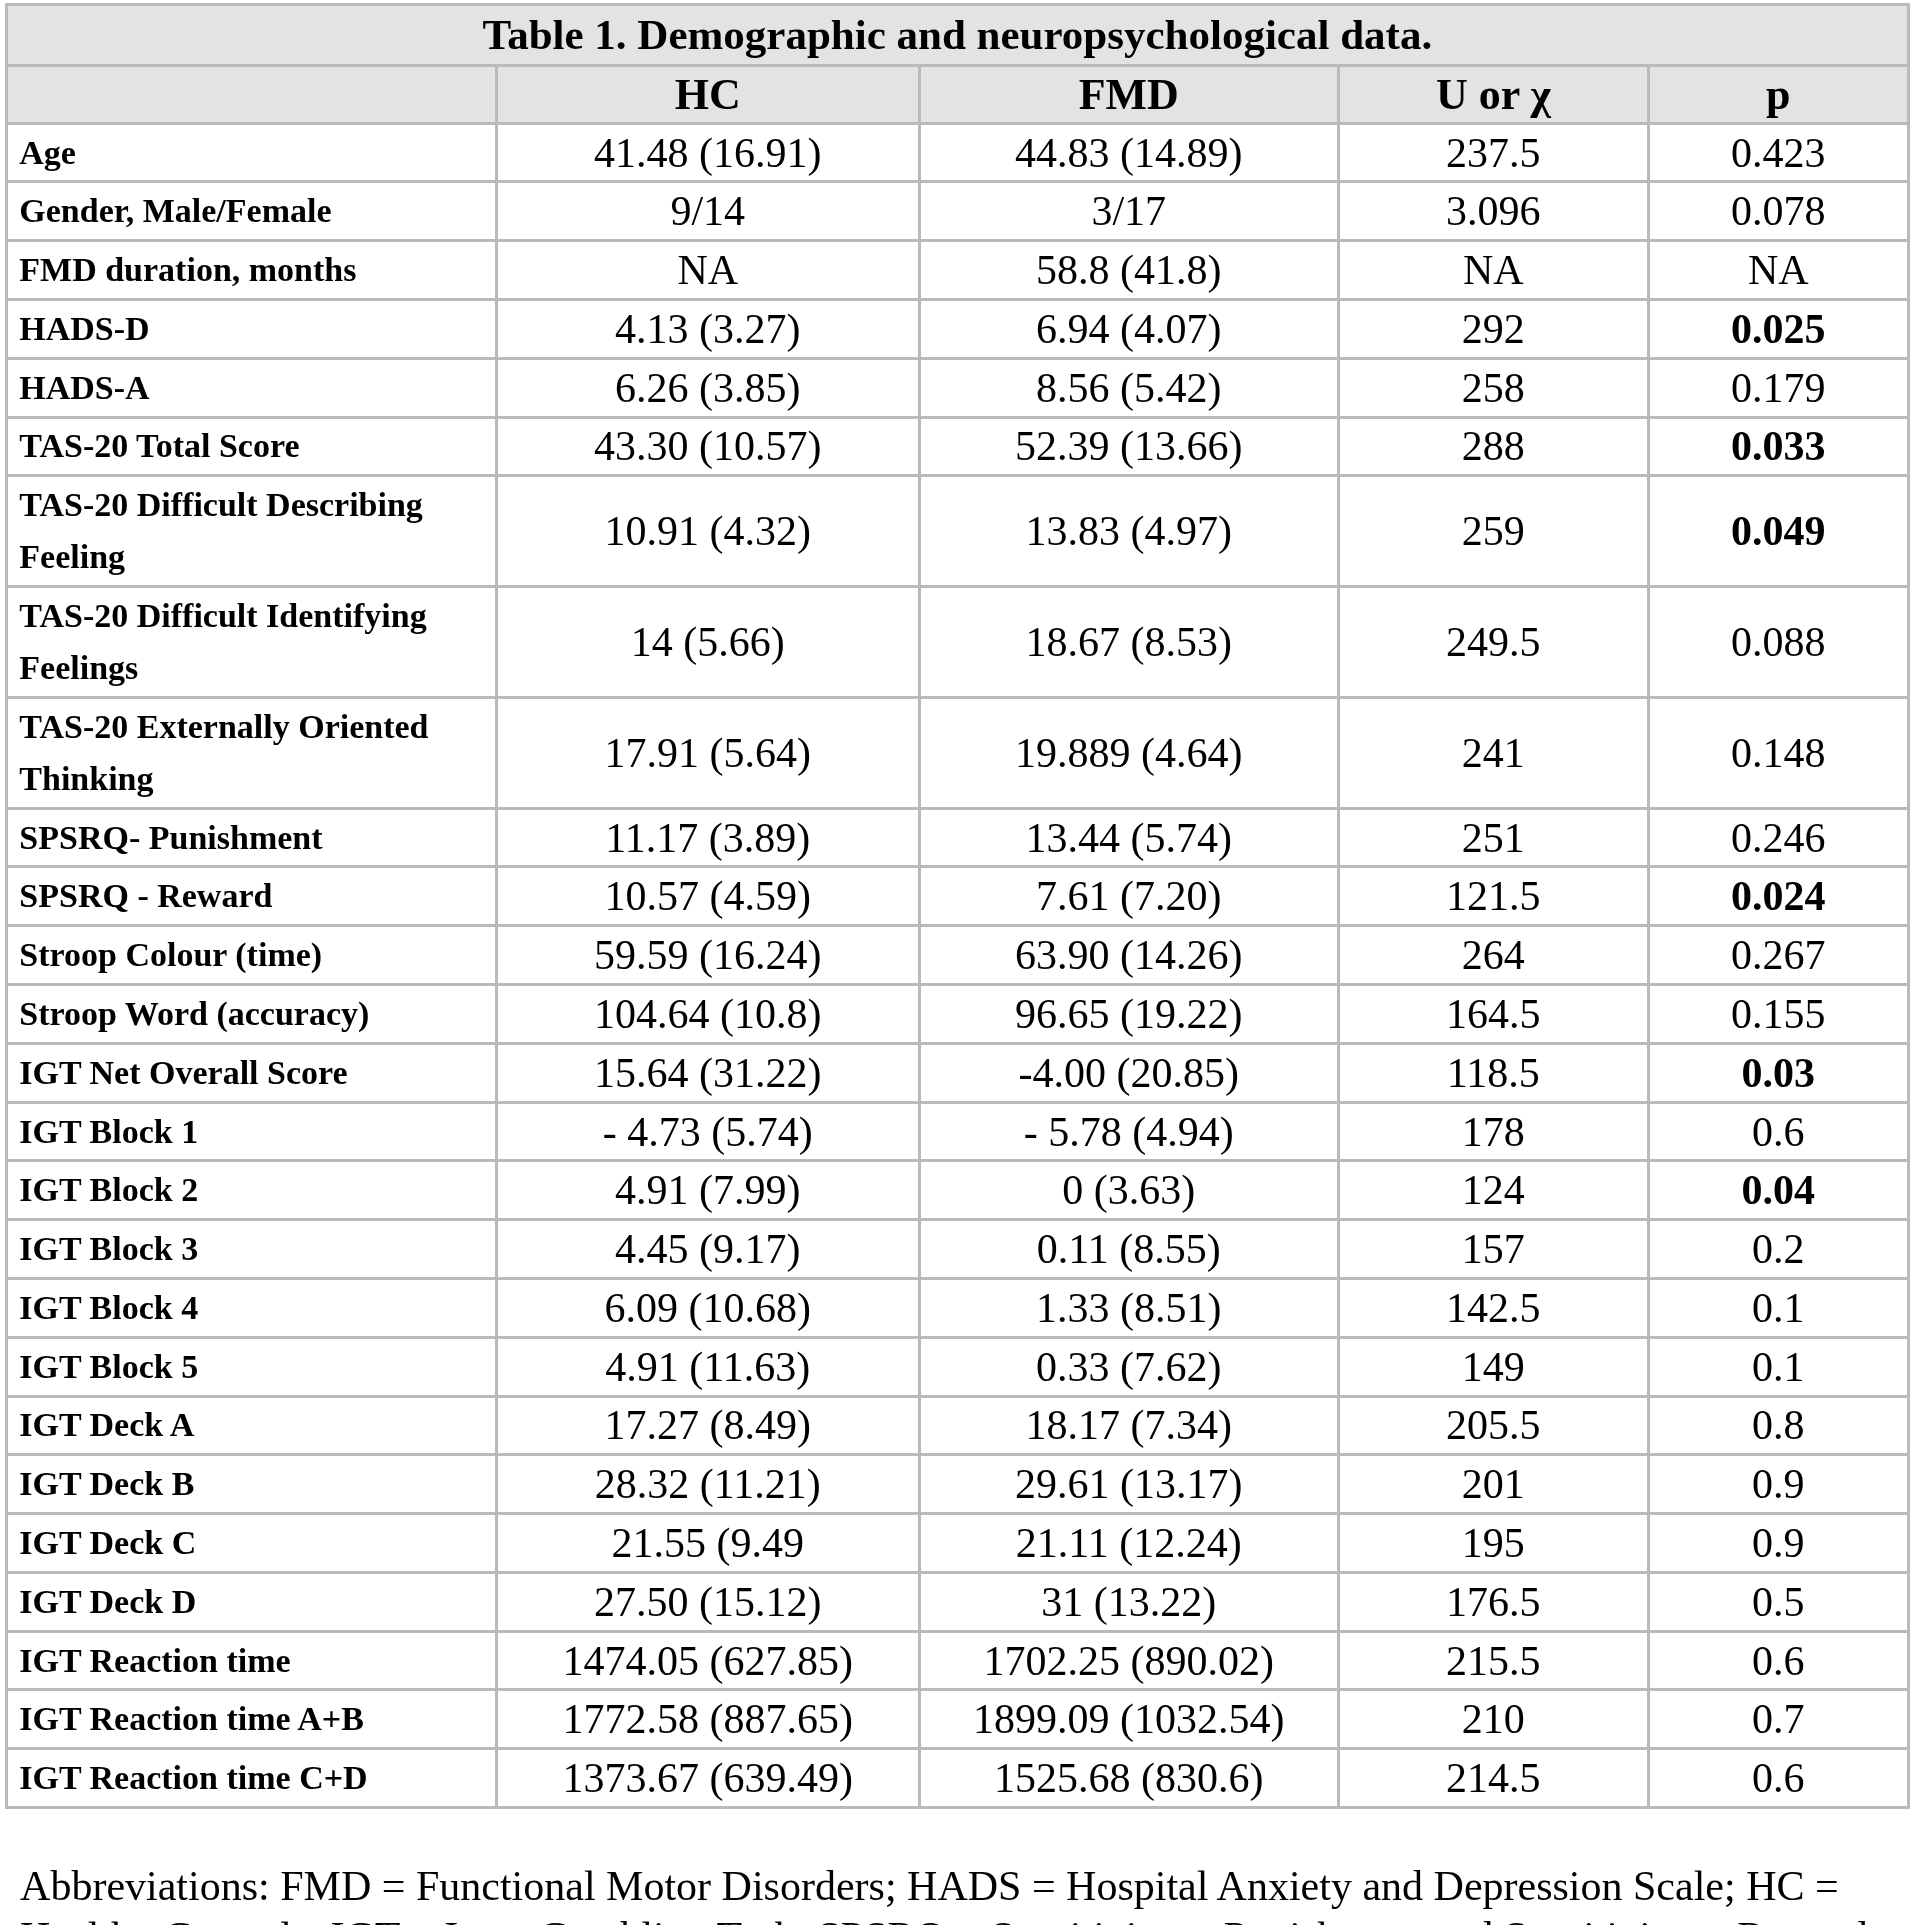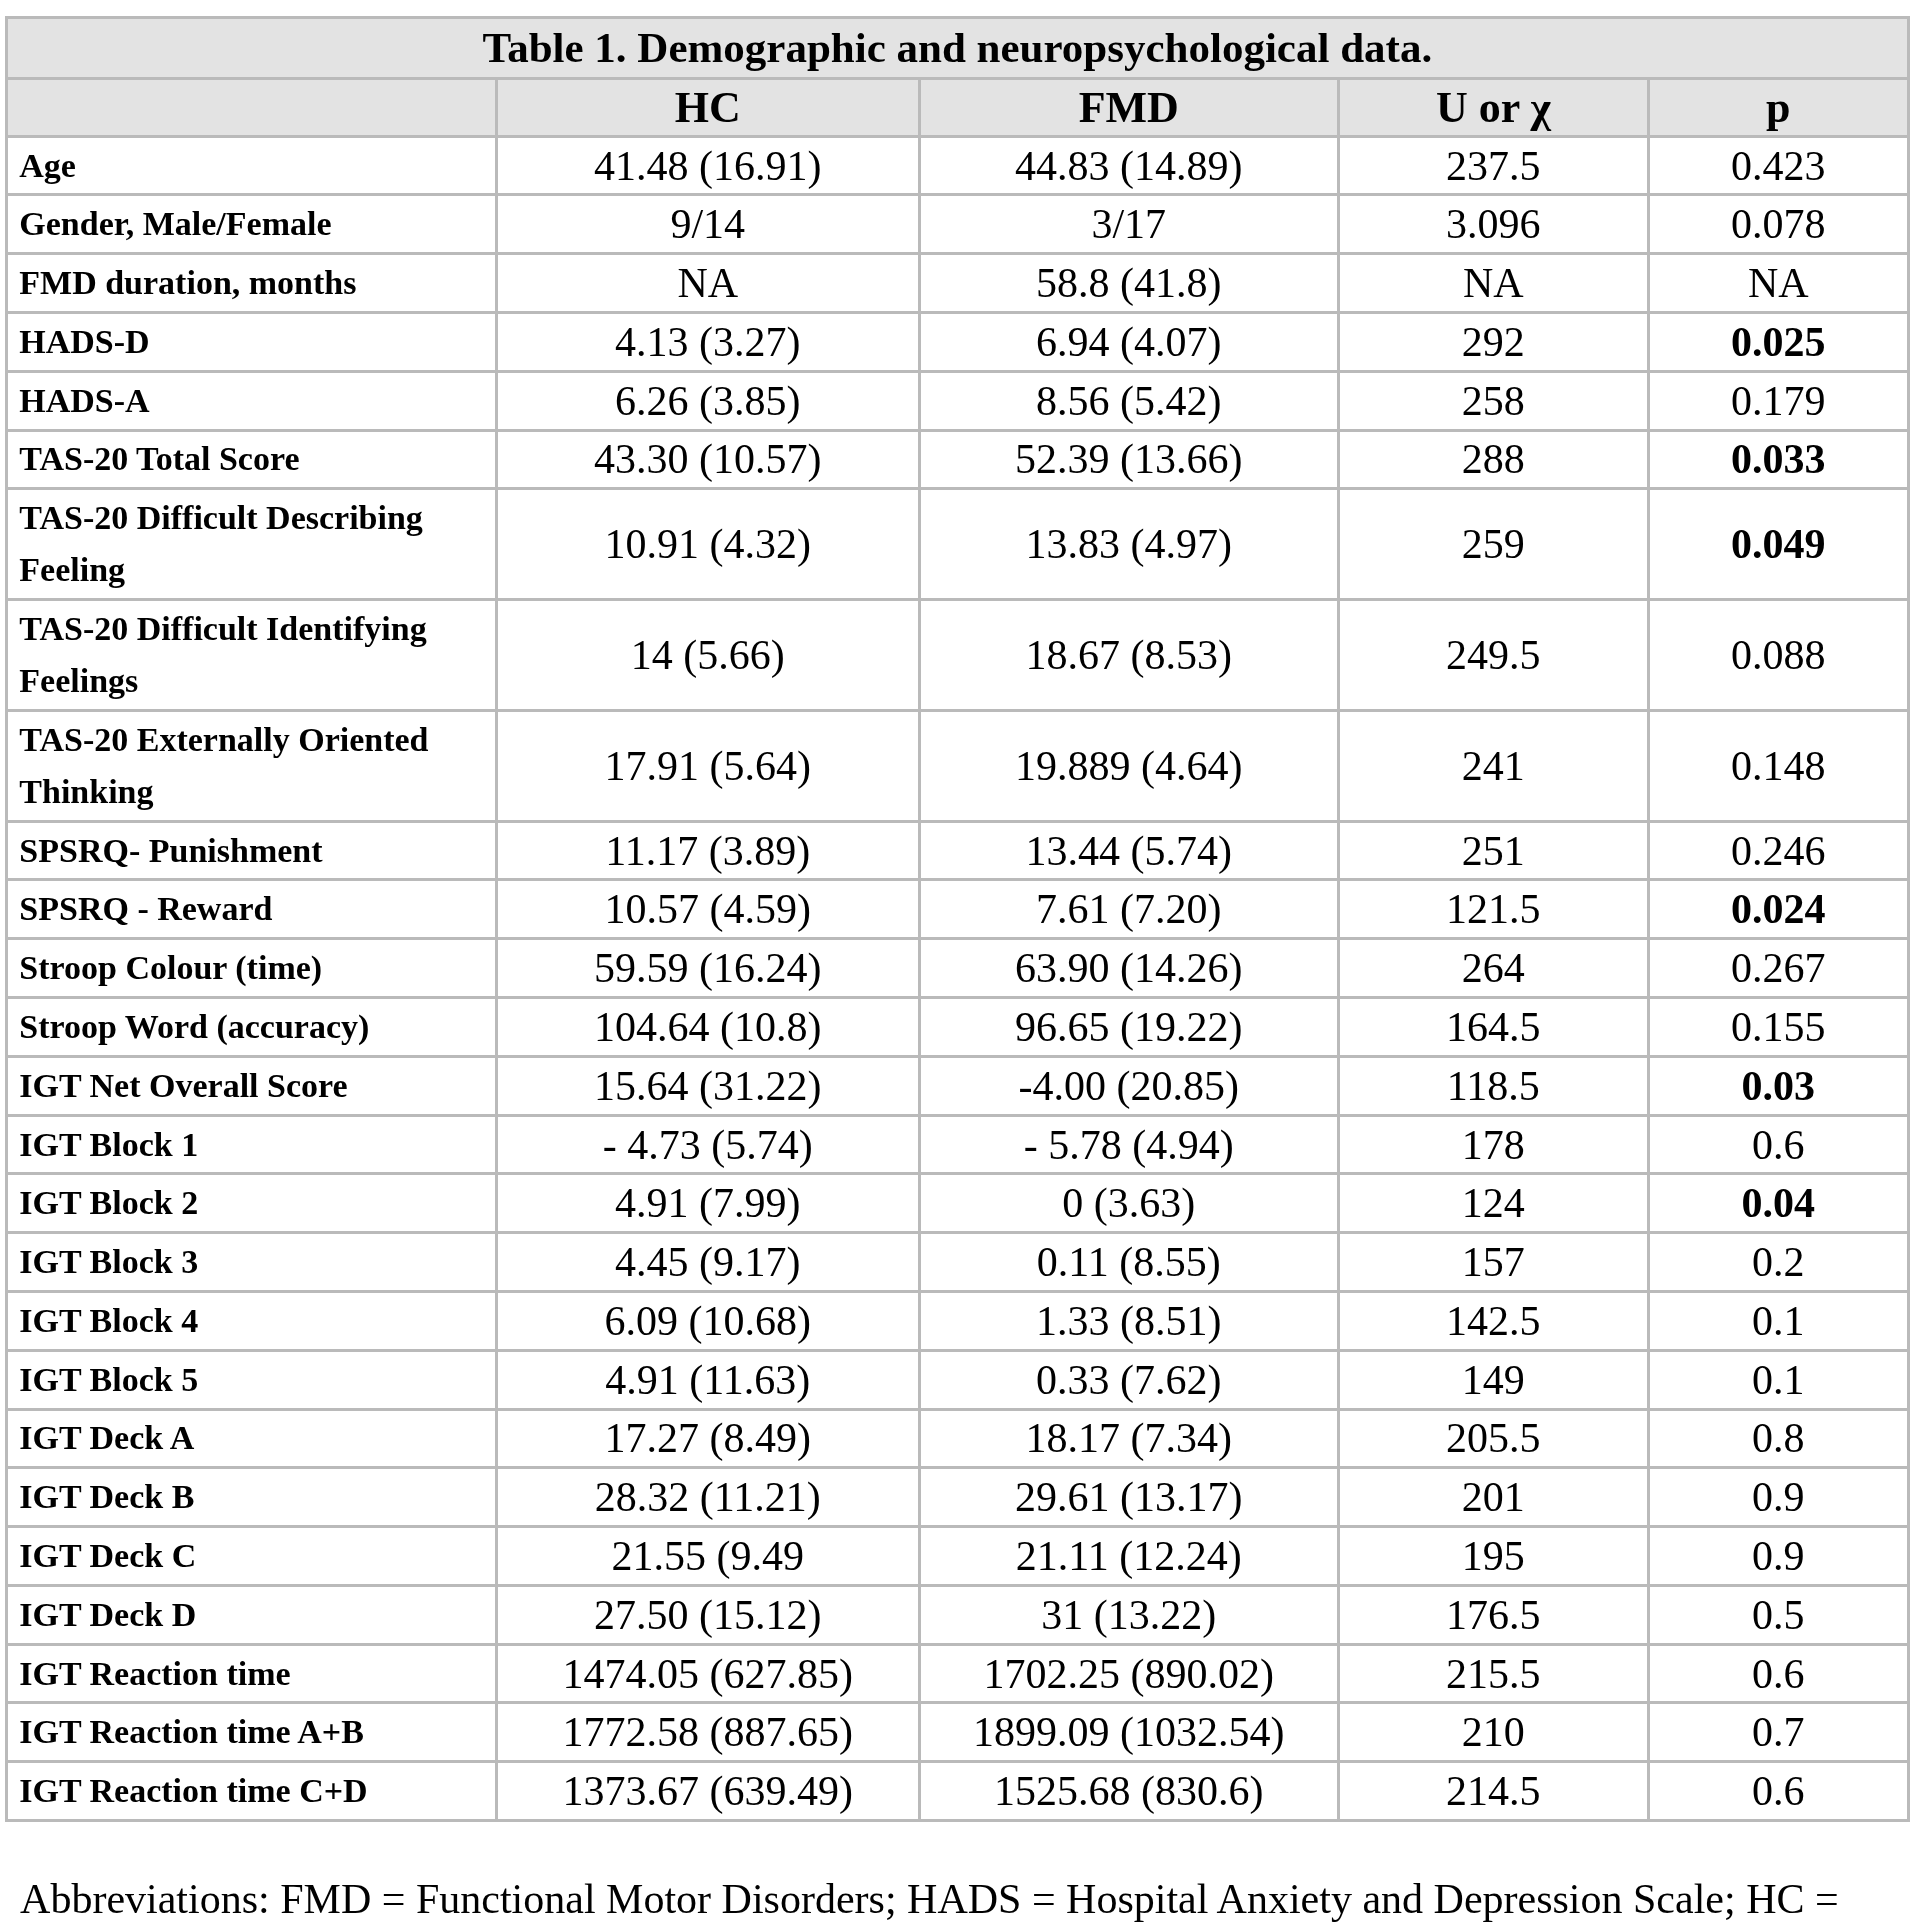--- a/index.html
+++ b/index.html
@@ -14,21 +14,20 @@
   }
   .sheet {
     padding: 2.9px 4.8px 0 4.8px;
     box-sizing: border-box;
     width: 1911px;
   }
   table.demo-table {
     border-collapse: collapse;
     table-layout: fixed;
     width: 1901px;
-    margin-top: 13px;
   }
   table.demo-table th,
   table.demo-table td {
     border: 3.8px solid var(--border-color, #bababa);
     box-sizing: border-box;
     vertical-align: middle;
   }
   .title-cell {
     background: var(--header-bg, #e3e3e3);
     font-weight: bold;

